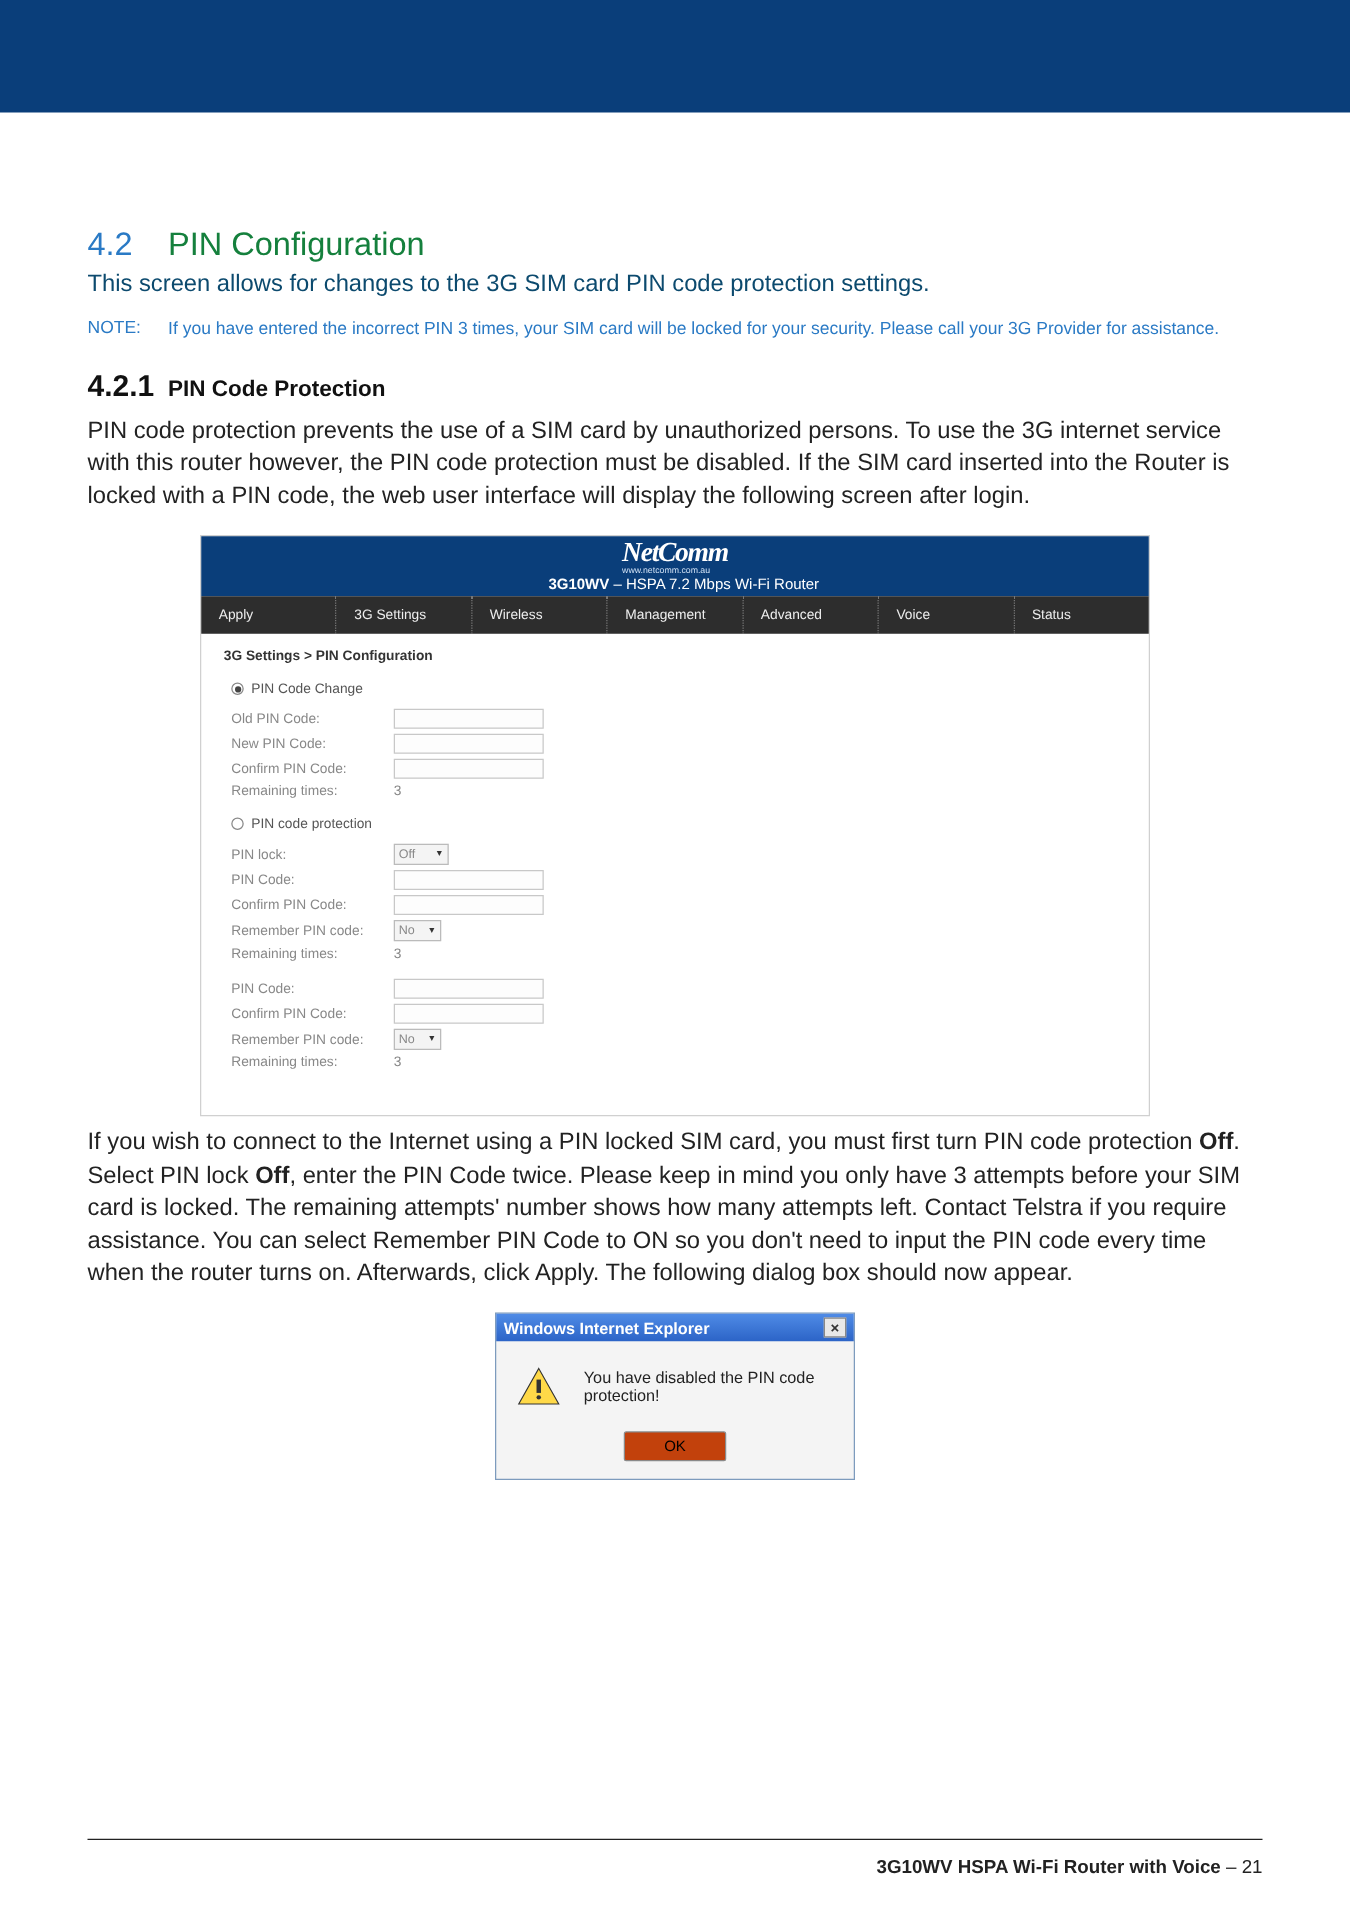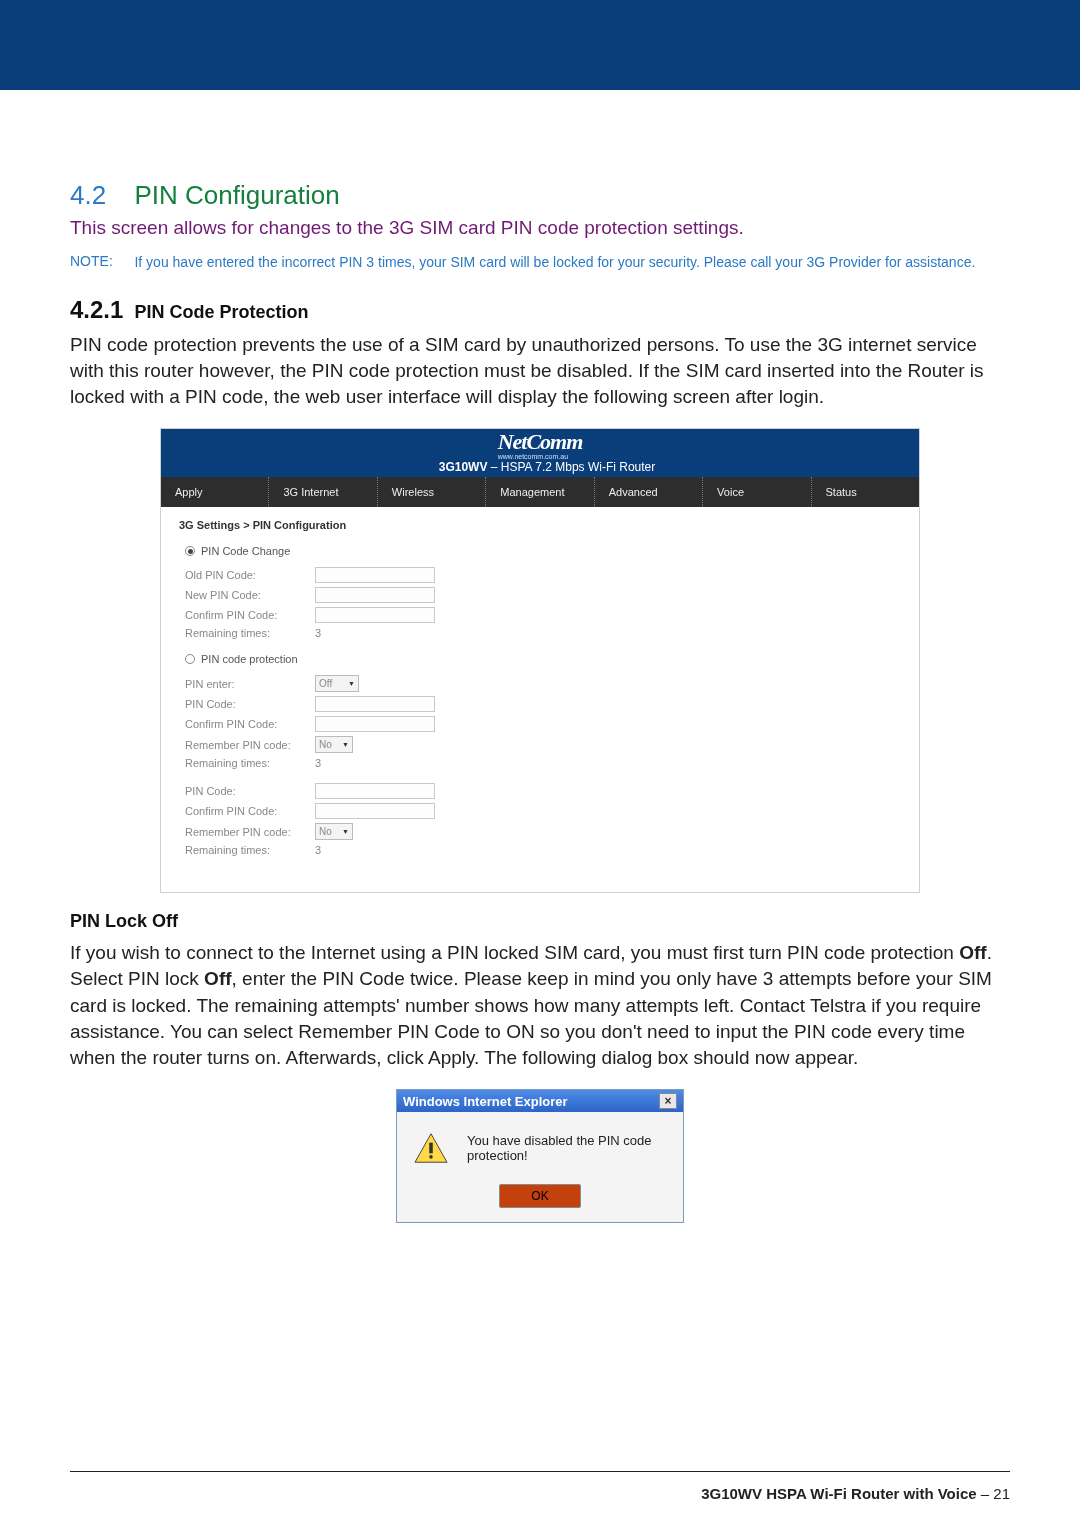--- a/index.html
+++ b/index.html
@@ -14,21 +14,21 @@
   .top-bar {
     width: 100%;
     height: 90px;
     background: #0a3e7a;
   }
   .content {
     padding: 90px 70px 0 70px;
   }
   .sec-num { color: #2a7ac5; font-size: 26px; font-weight: 400; display:inline-block; width:60px;}
   .sec-title { color: #15803d; font-size: 26px; font-weight: 400; }
-  .intro { font-size: 19px; margin-top: 4px; line-height: 1.35; color:#701a75; }
+  .intro { font-size: 19px; margin-top: 4px; line-height: 1.35; color:#0c4a6e; }
   .note-row { margin-top: 12px; }
   .note-label { color: #2a7ac5; font-size: 14px; display:inline-block; vertical-align:top; width:60px;}
   .note-text { color: #2a7ac5; font-size: 14px; display:inline-block; width: 860px; line-height:1.35;}
   .sub-num { font-size: 24px; font-weight: bold; display:inline-block; width:60px; margin-top:14px;}
   .sub-title { font-size: 18px; font-weight: bold; }
   .body-text { font-size: 19px; line-height: 1.38; margin-top: 8px; color:#222;}
   .body-text b { font-weight: bold; }
   .h4 { font-size: 18px; font-weight: bold; margin-top: 18px; }
 
   
@@ -186,21 +186,21 @@
       <span class="logo-block">
         <span class="logo-text">NetComm</span>
         <span class="logo-sub">www.netcomm.com.au</span>
       </span>
       <span class="model">
         <span class="mnum">3G10WV</span><span> – HSPA 7.2 Mbps Wi-Fi Router</span>
       </span>
     </div>
     <div class="router-nav">
       <div class="nav-item">Apply</div>
-      <div class="nav-item">3G Internet</div>
+      <div class="nav-item">3G Settings</div>
       <div class="nav-item">Wireless</div>
       <div class="nav-item">Management</div>
       <div class="nav-item">Advanced</div>
       <div class="nav-item">Voice</div>
       <div class="nav-item">Status</div>
     </div>
     <div class="router-body">
       <div class="breadcrumb">3G Settings &gt; PIN Configuration</div>
 
       <div class="form-section">
@@ -225,21 +225,21 @@
           <span class="field-static">3</span>
         </div>
       </div>
 
       <div class="form-section">
         <div class="radio-row">
           <span class="radio-dot"></span>
           <span>PIN code protection</span>
         </div>
         <div class="field-row">
-          <span class="field-label">PIN enter:</span>
+          <span class="field-label">PIN lock:</span>
           <span class="field-sel">
             <span>Off</span>
             <span class="tri">▼</span>
           </span>
         </div>
         <div class="field-row">
           <span class="field-label">PIN Code:</span>
           <span class="field-input"></span>
         </div>
         <div class="field-row">
@@ -276,21 +276,20 @@
           </span>
         </div>
         <div class="field-row">
           <span class="field-label">Remaining times:</span>
           <span class="field-static">3</span>
         </div>
       </div>
     </div>
   </div>
 
-  <div class="h4">PIN Lock Off</div>
   <div class="body-text">
     <span>If you wish to connect to the Internet using a PIN locked SIM card, you must first turn PIN code protection </span><b>Off</b><span>. Select PIN lock </span><b>Off</b><span>, enter the PIN Code twice. Please keep in mind you only have 3 attempts before your SIM card is locked. The remaining attempts' number shows how many attempts left. Contact Telstra if you require assistance. You can select Remember PIN Code to ON so you don't need to input the PIN code every time when the router turns on. Afterwards, click Apply. The following dialog box should now appear.</span>
   </div>
 
   <div class="dialog">
     <div class="dialog-title">
       <span>Windows Internet Explorer</span>
       <span class="close-x">×</span>
     </div>
     <div class="dialog-body">

